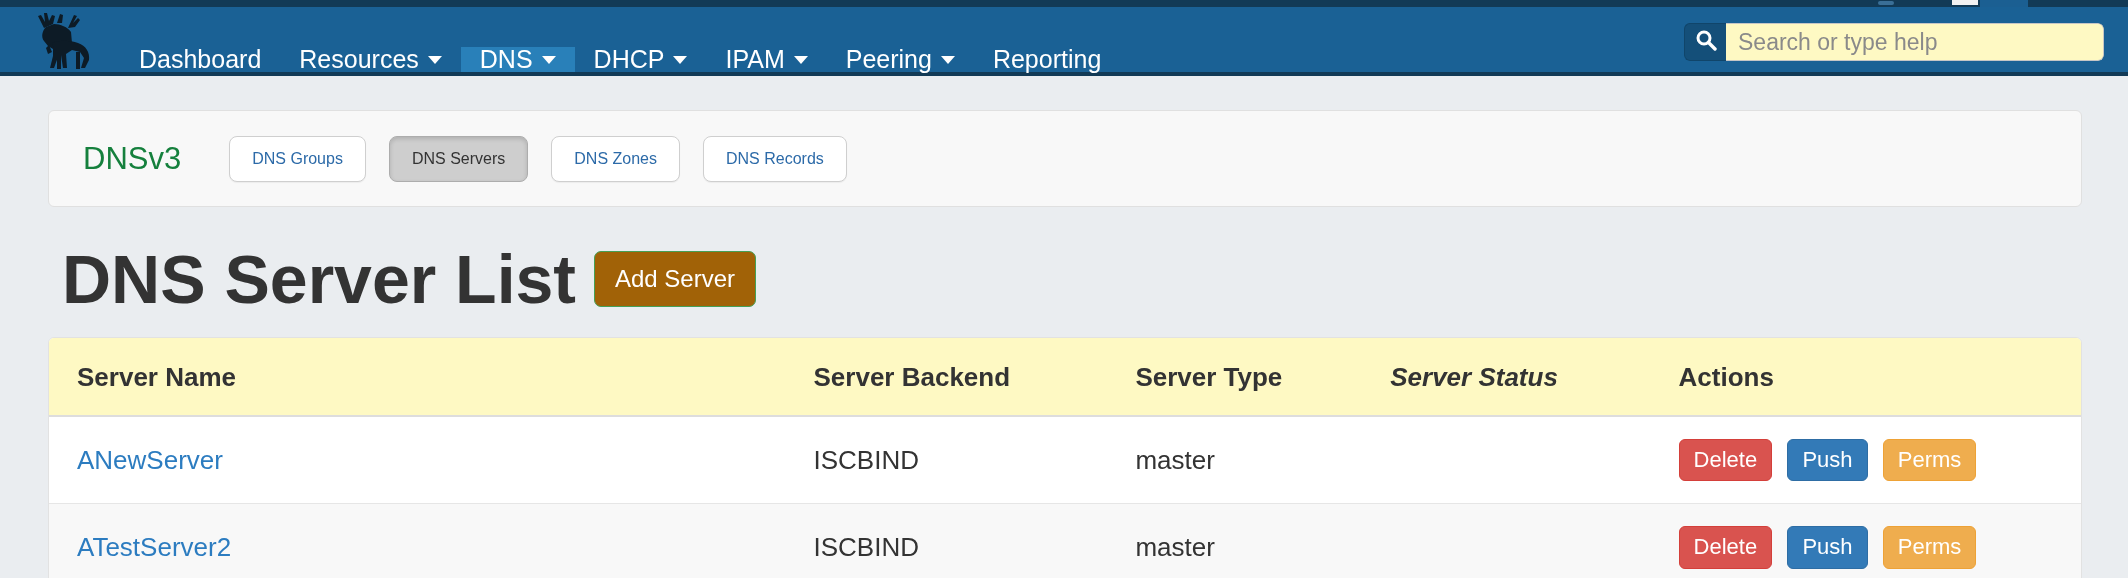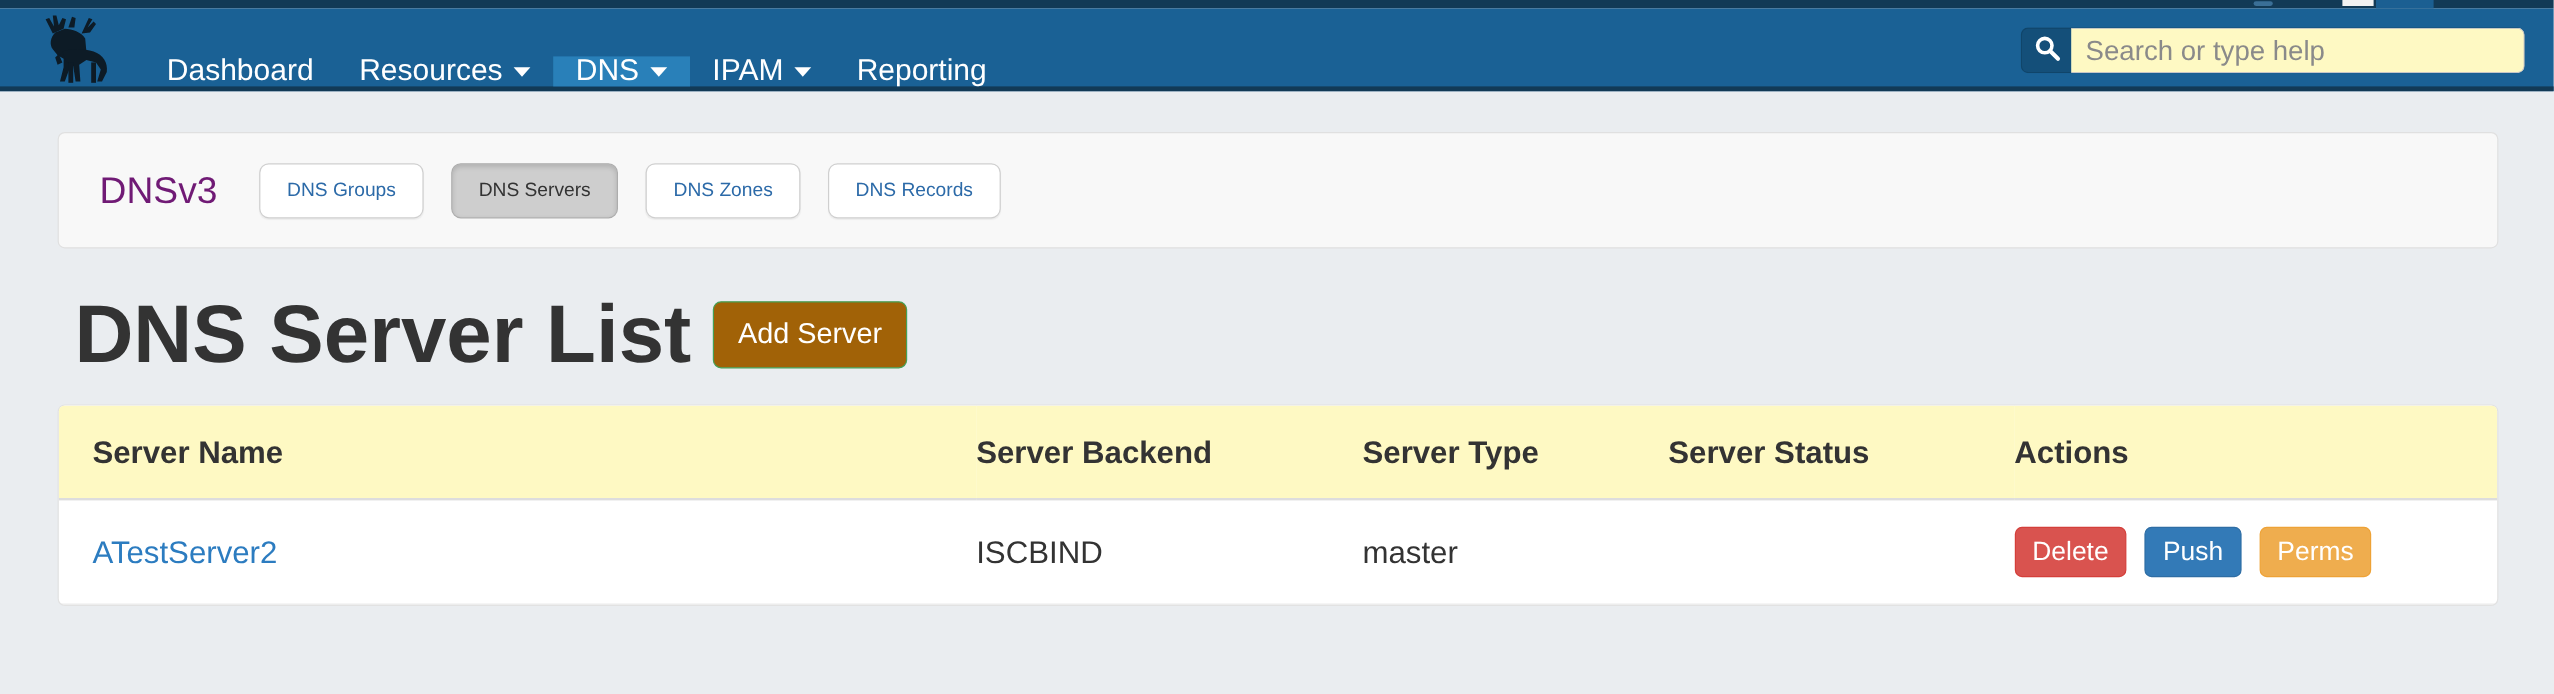--- a/index.html
+++ b/index.html
@@ -113,22 +113,22 @@
     left: 48px; top: 110px;
     width: 2034px; height: 97px;
     background: #f8f8f8;
     border: 1px solid #e0e0e0;
     border-radius: 6px;
     display: flex; align-items: center;
     padding-left: 34px;
   }
   .panel-label {
     font-size: 31px;
-    color: #701a75;
-    margin-right: 35px;
+    color: #15803d;
+    margin-right: 48px;
     white-space: nowrap;
   }
   .tab-btn {
     font-size: 16px;
     color: #2c6aa8;
     background: #ffffff;
     border: 1px solid #cfcfcf;
     border-radius: 8px;
     padding: 13px 22px;
     margin-right: 23px;
@@ -201,21 +201,21 @@
     color: #333333;
     padding: 22px 0;
     border-bottom: 1px solid #e6e6e6;
     vertical-align: middle;
     white-space: nowrap;
   }
   table.srv tbody tr:nth-child(even) td { background: #f8f8f8; }
   .c-name   { width: 570px; padding-left: 28px !important; }
   .c-back   { width: 240px; }
   .c-type   { width: 190px; }
-  .c-stat   { width: 215px; }
+  .c-stat   { width: 215px; font-style: italic; }
   .c-act    { width: 300px; }
   .srv-link {
     color: #2c7cc0;
     text-decoration: none;
     cursor: pointer;
   }
   .act-cell { text-align: left; }
   .act-btn {
     display: inline-block;
     font-size: 22px;
@@ -271,21 +271,29 @@
     </a>
     <a class="nav-item">
       <span>Resources</span>
       <span class="caret"></span>
     </a>
     <a class="nav-item active">
       <span>DNS</span>
       <span class="caret"></span>
     </a>
     <a class="nav-item">
+      <span>DHCP</span>
+      <span class="caret"></span>
+    </a>
+    <a class="nav-item">
       <span>IPAM</span>
+      <span class="caret"></span>
+    </a>
+    <a class="nav-item">
+      <span>Peering</span>
       <span class="caret"></span>
     </a>
     <a class="nav-item">
       <span>Reporting</span>
     </a>
   </div>
 
   <div class="search-wrap">
     <div class="search-btn">
       <span>
@@ -317,20 +325,33 @@
     <thead>
       <tr>
         <th class="c-name">Server Name</th>
         <th class="c-back">Server Backend</th>
         <th class="c-type">Server Type</th>
         <th class="c-stat">Server Status</th>
         <th class="c-act">Actions</th>
       </tr>
     </thead>
     <tbody>
+      <tr>
+        <td class="c-name">
+          <a class="srv-link">ANewServer</a>
+        </td>
+        <td class="c-back">ISCBIND</td>
+        <td class="c-type">master</td>
+        <td class="c-stat"></td>
+        <td class="c-act act-cell">
+          <span class="act-btn act-delete">Delete</span>
+          <span class="act-btn act-push">Push</span>
+          <span class="act-btn act-perms">Perms</span>
+        </td>
+      </tr>
       <tr>
         <td class="c-name">
           <a class="srv-link">ATestServer2</a>
         </td>
         <td class="c-back">ISCBIND</td>
         <td class="c-type">master</td>
         <td class="c-stat"></td>
         <td class="c-act act-cell">
           <span class="act-btn act-delete">Delete</span>
           <span class="act-btn act-push">Push</span>

